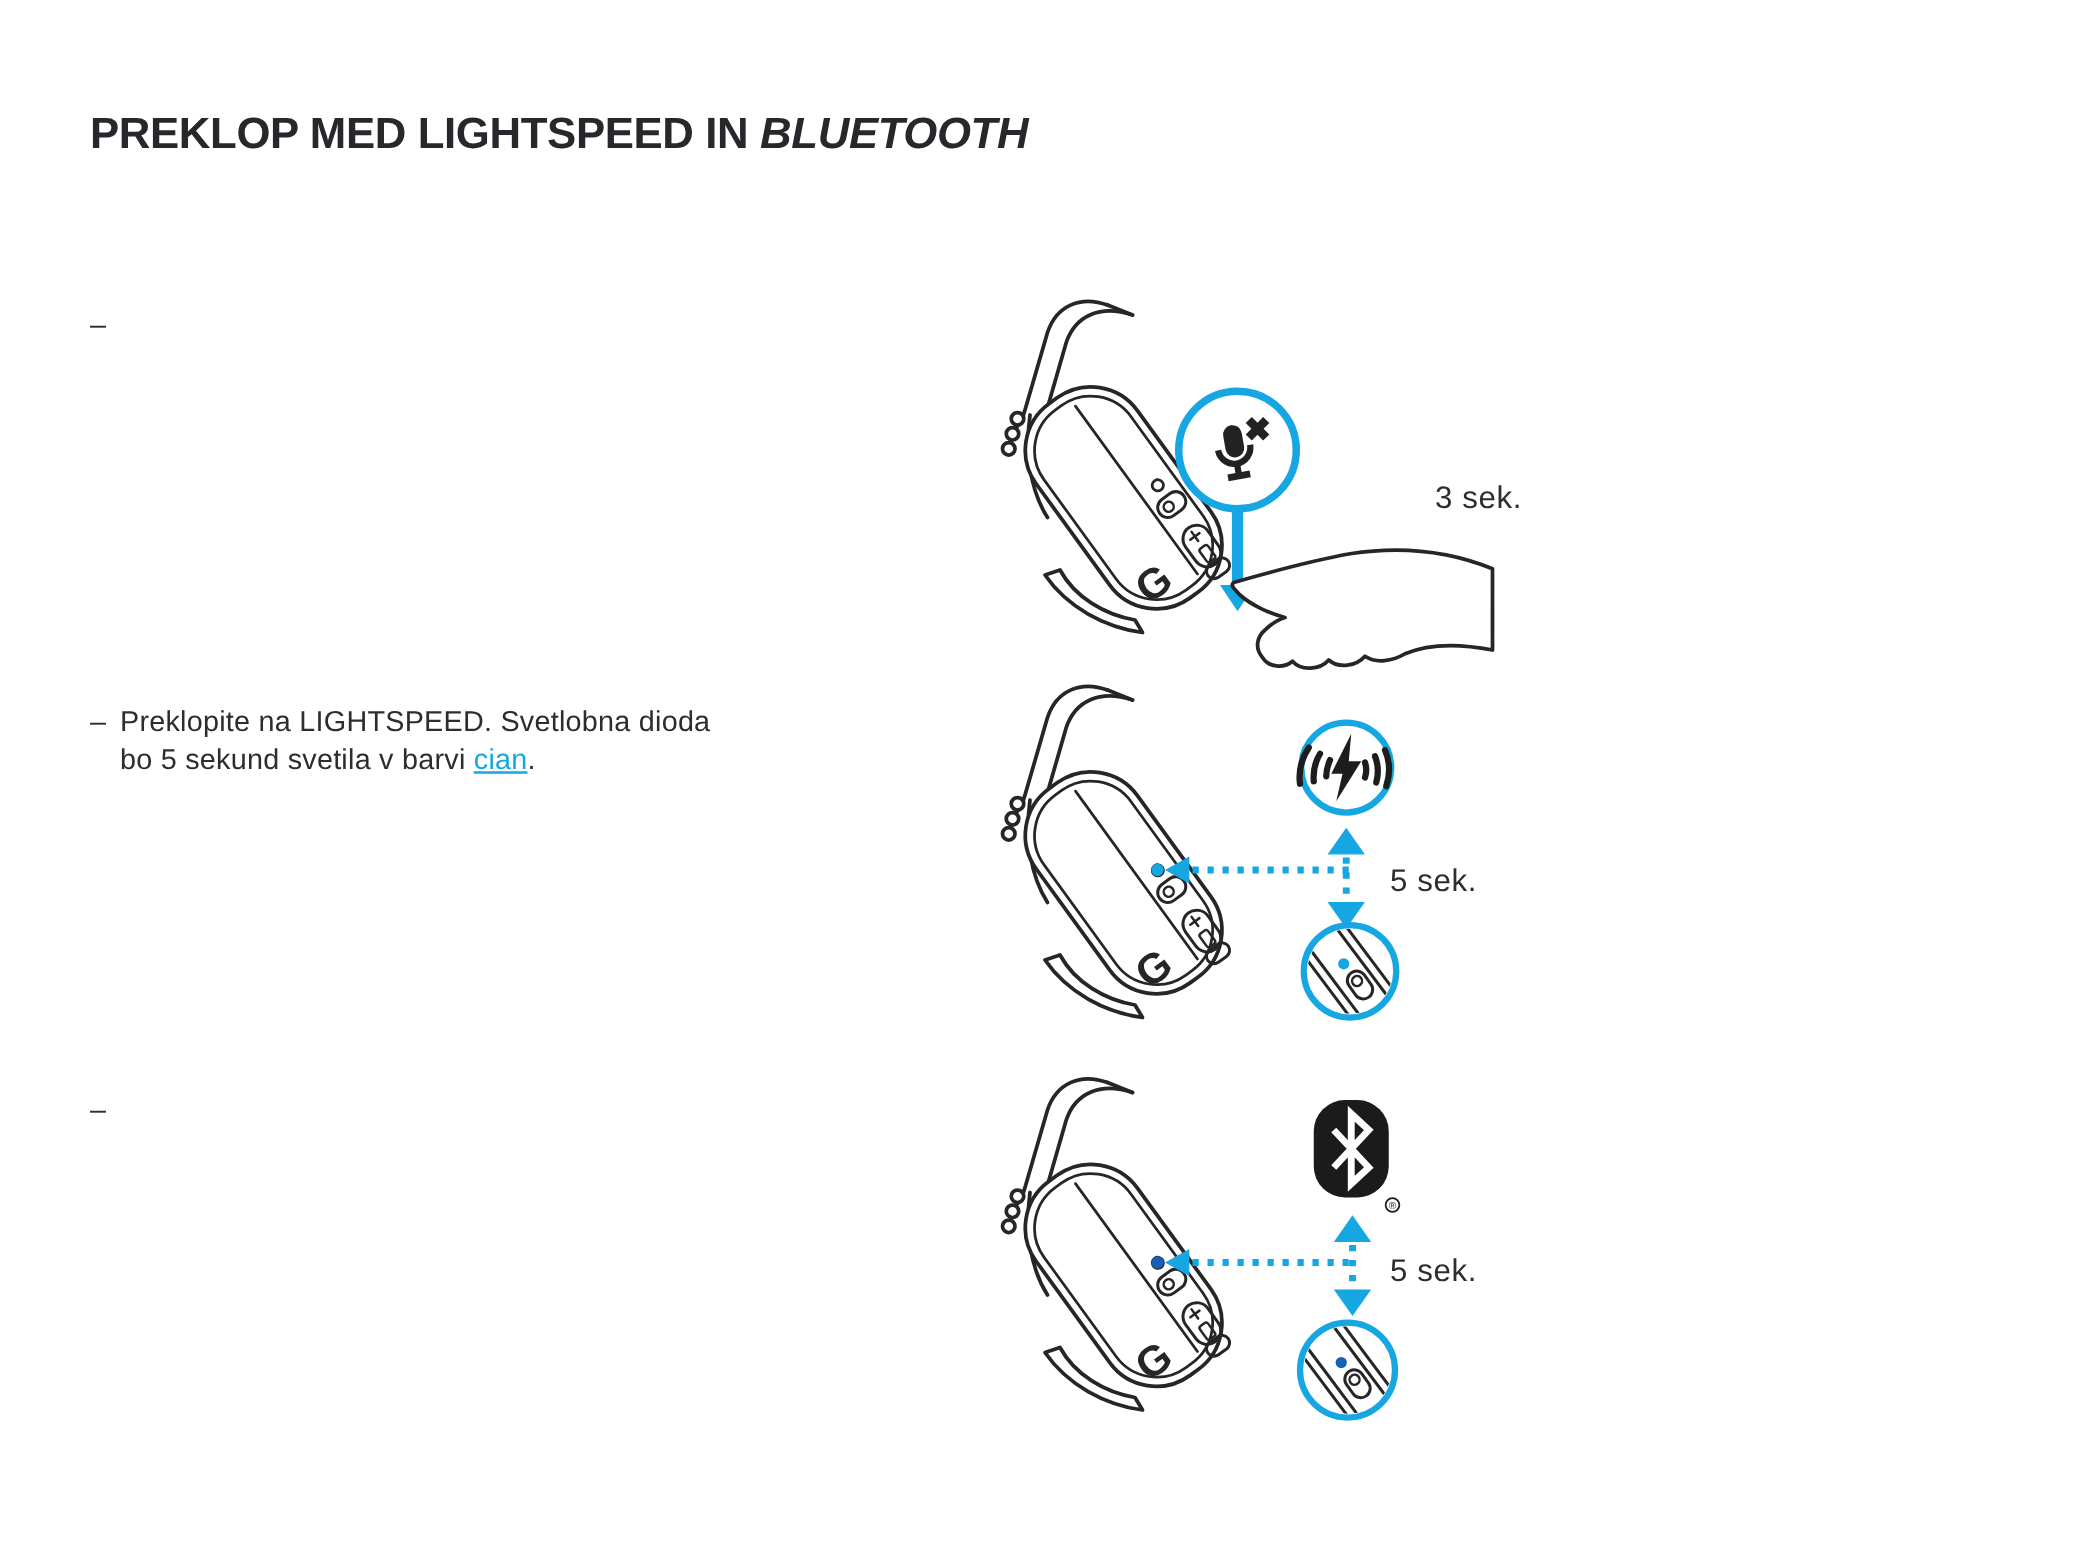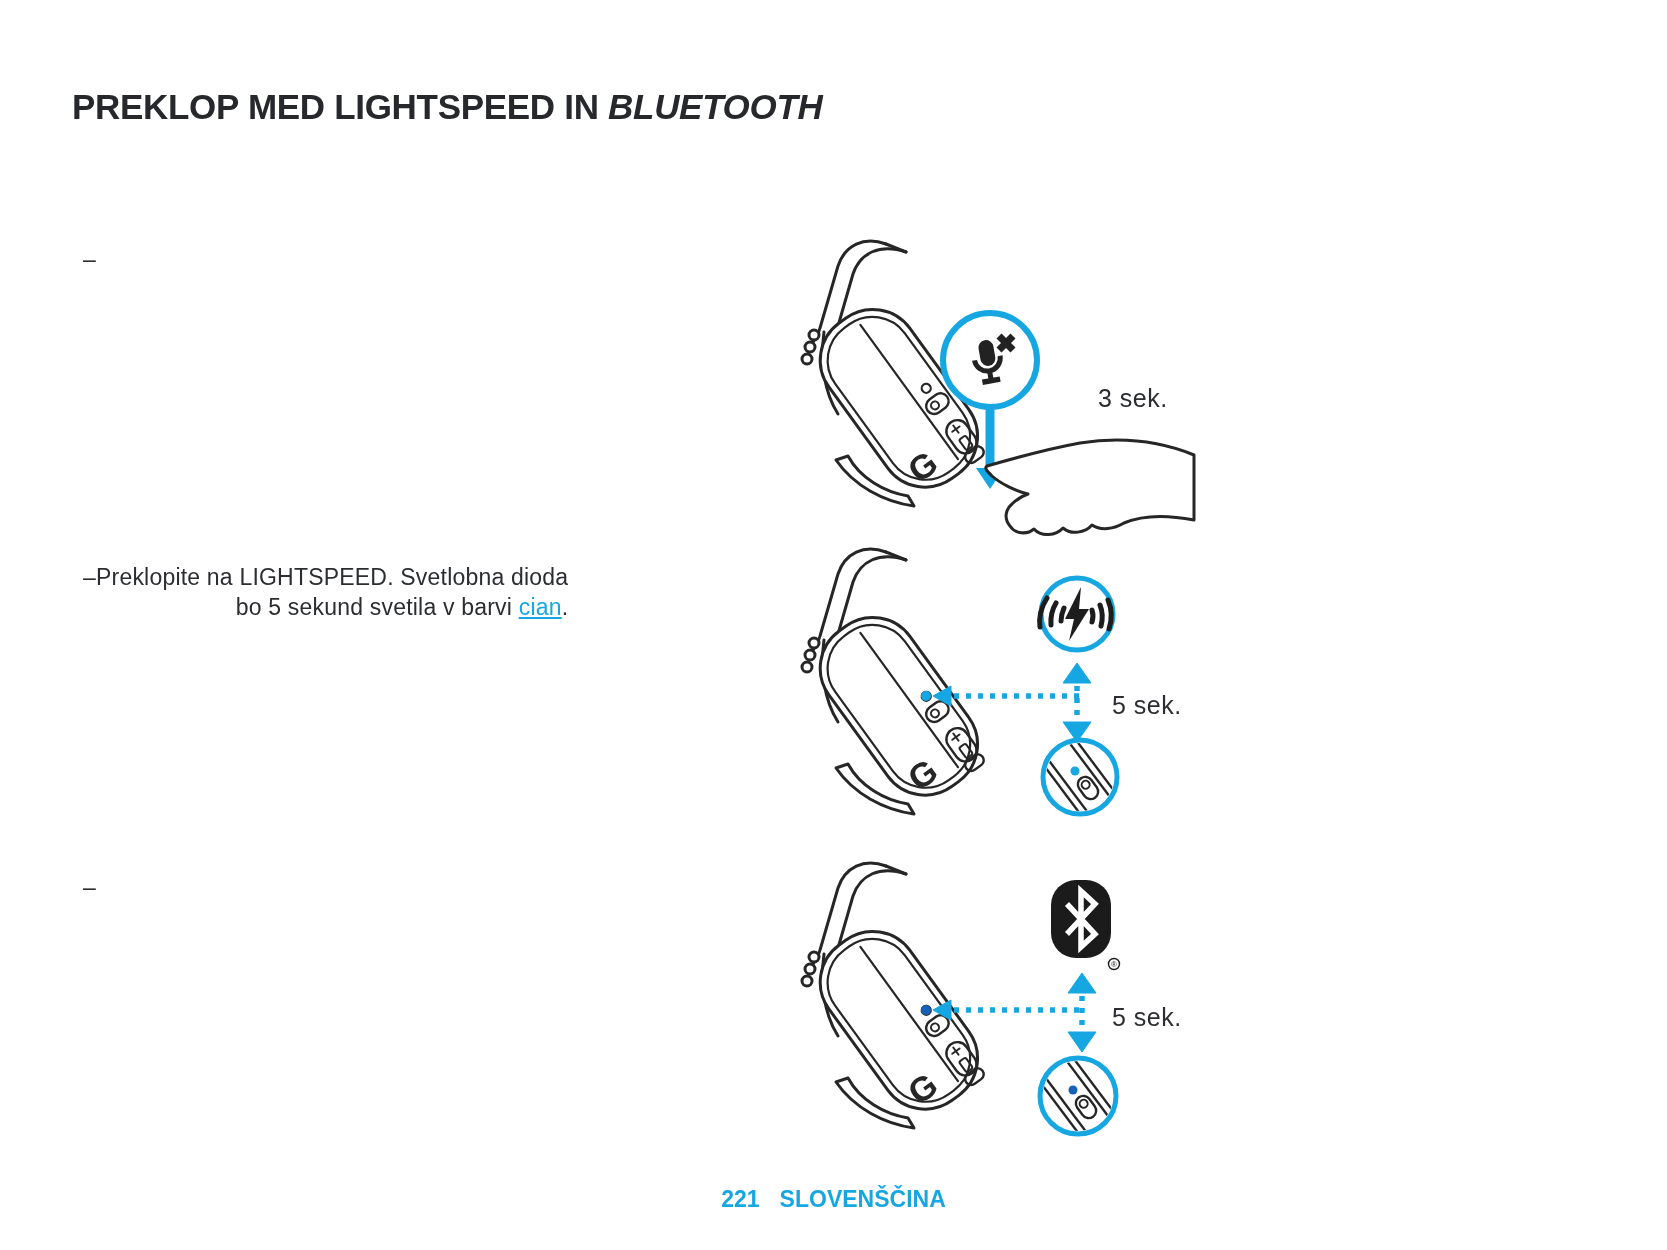--- a/index.html
+++ b/index.html
@@ -1,32 +1,32 @@
 <!DOCTYPE html>
 <html><head>
 <meta charset="utf-8">
 <style>
   html,body{margin:0;padding:0;background:#ffffff;}
   .page{position:relative;width:1667px;height:1250px;background:#ffffff;overflow:hidden;
-        font-family:"Liberation Sans",sans-serif;color:#2b2d30;text-align:right;}
+        font-family:"Liberation Sans",sans-serif;color:#2b2d30;}
   .title{position:absolute;left:72px;top:64px;font-size:35px;font-weight:bold;
          letter-spacing:-0.3px;color:#26282b;white-space:nowrap;}
   .title .it{font-style:italic;}
   .bullet{position:absolute;left:72px;width:560px;display:flex;
           font-size:23px;line-height:30px;letter-spacing:0.2px;}
   .bullet .marker{width:24px;flex:0 0 24px;}
   .b1{top:244px;}
   .b2{top:562px;}
   .b3{top:872px;}
   .cyan{color:#16a7e2;text-decoration:underline;}
   .blue{color:#1661b5;}
   .it{font-style:italic;}
   .illus{position:absolute;pointer-events:none;}
   .dur{position:absolute;font-size:25px;letter-spacing:0.5px;color:#2b2d30;white-space:nowrap;}
-  .dur1{left:1098px;top:384px;}
+  .dur1{left:1148px;top:384px;}
   .dur2{left:1112px;top:691px;}
   .dur3{left:1112px;top:1003px;}
   .footer{position:absolute;left:0;top:1186px;width:1667px;display:flex;
           justify-content:center;gap:20px;font-size:23px;font-weight:bold;color:#16a7e2;}
   svg{display:block;}
 </style>
 </head>
 <body>
 
 <div class="page">
@@ -187,18 +187,14 @@
         <g transform="translate(306,277) rotate(54)">
           <rect x="-12" y="-7.5" width="24" height="15" rx="7.5"></rect>
           <circle cx="-4" cy="0" r="4" stroke-width="2"></circle>
         </g>
       </g>
       <circle cx="293" cy="260" r="4.5" fill="#1661b5"></circle>
     </g>
   </svg>
   <div class="dur dur3">5 sek.</div>
 
-  <div class="footer">
-    <span>221</span>
-    <span>SLOVENŠČINA</span>
-  </div>
 
 </div>
 
 </body></html>

